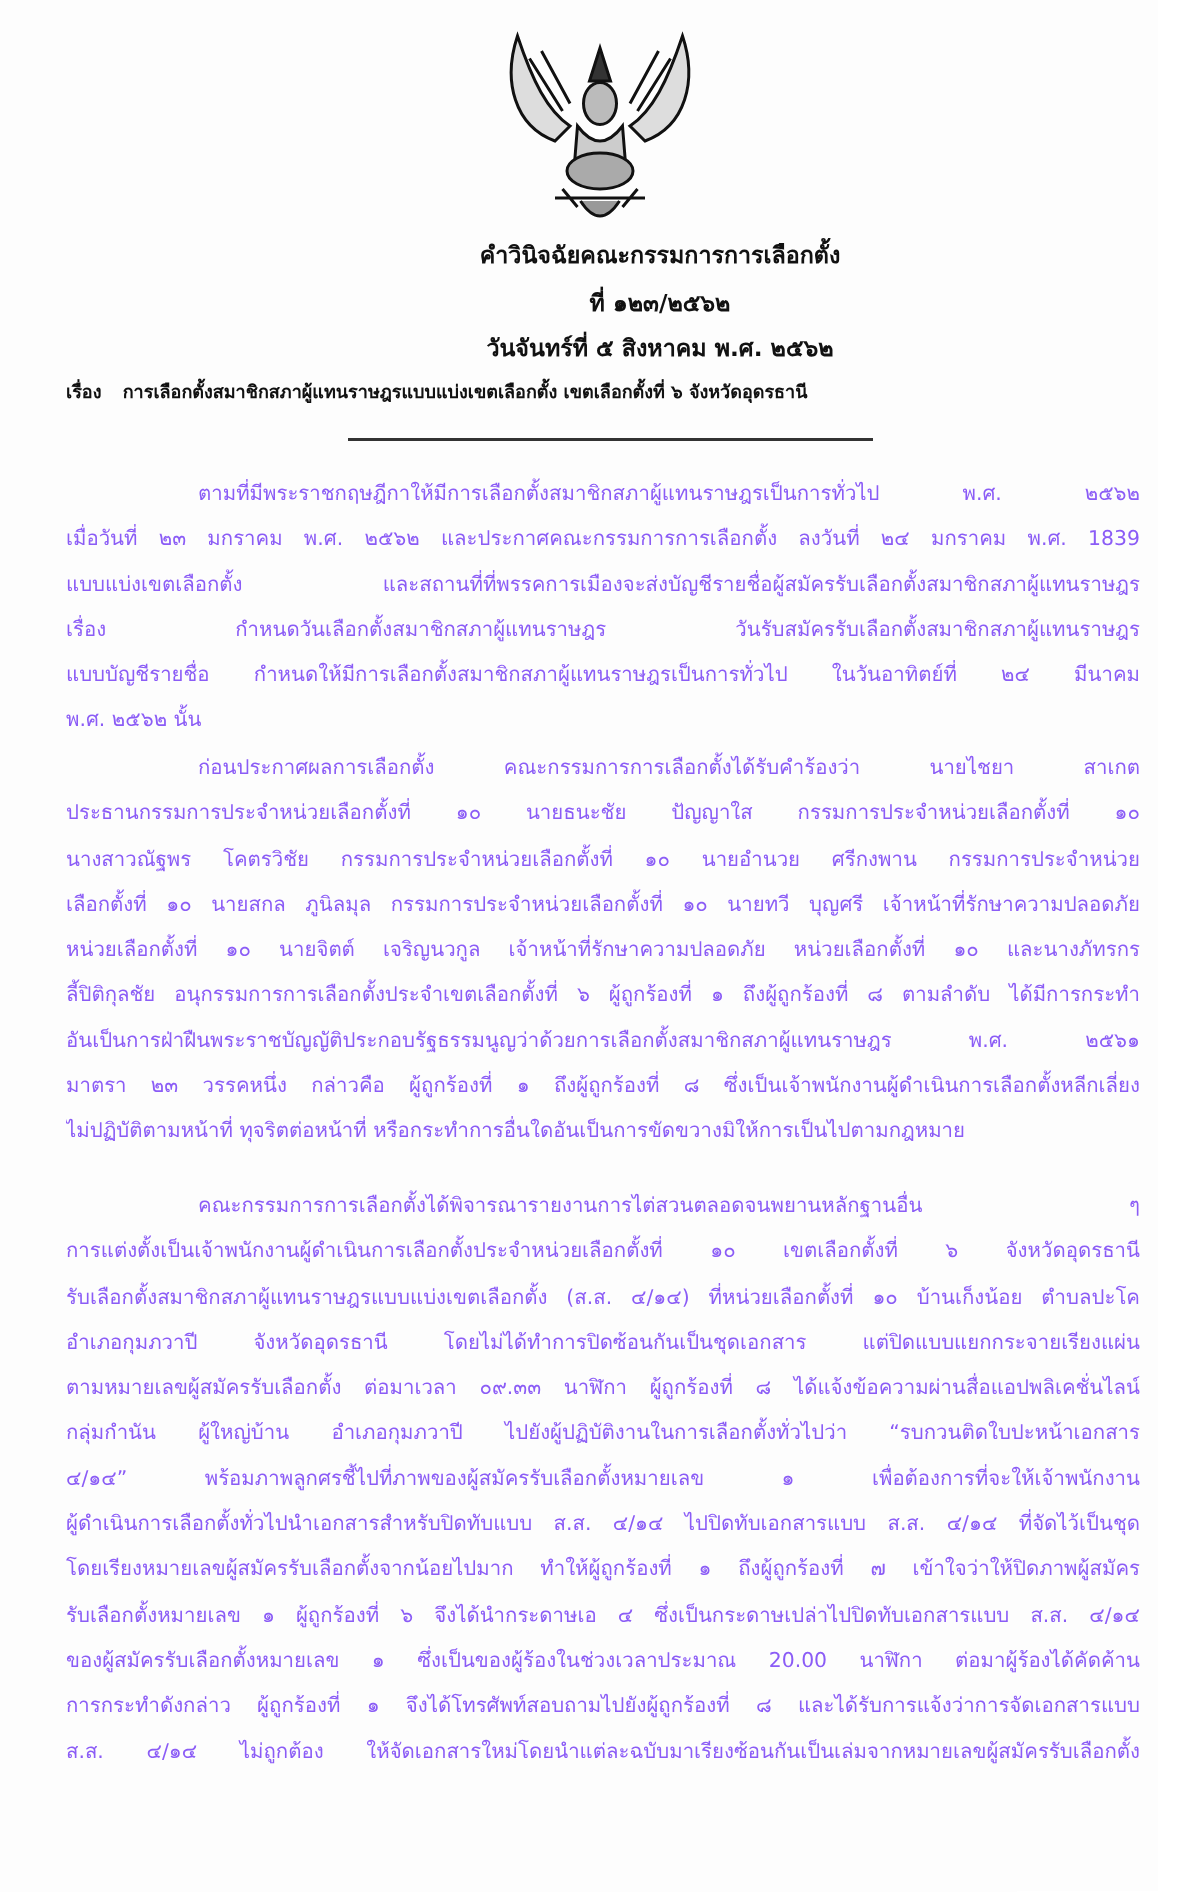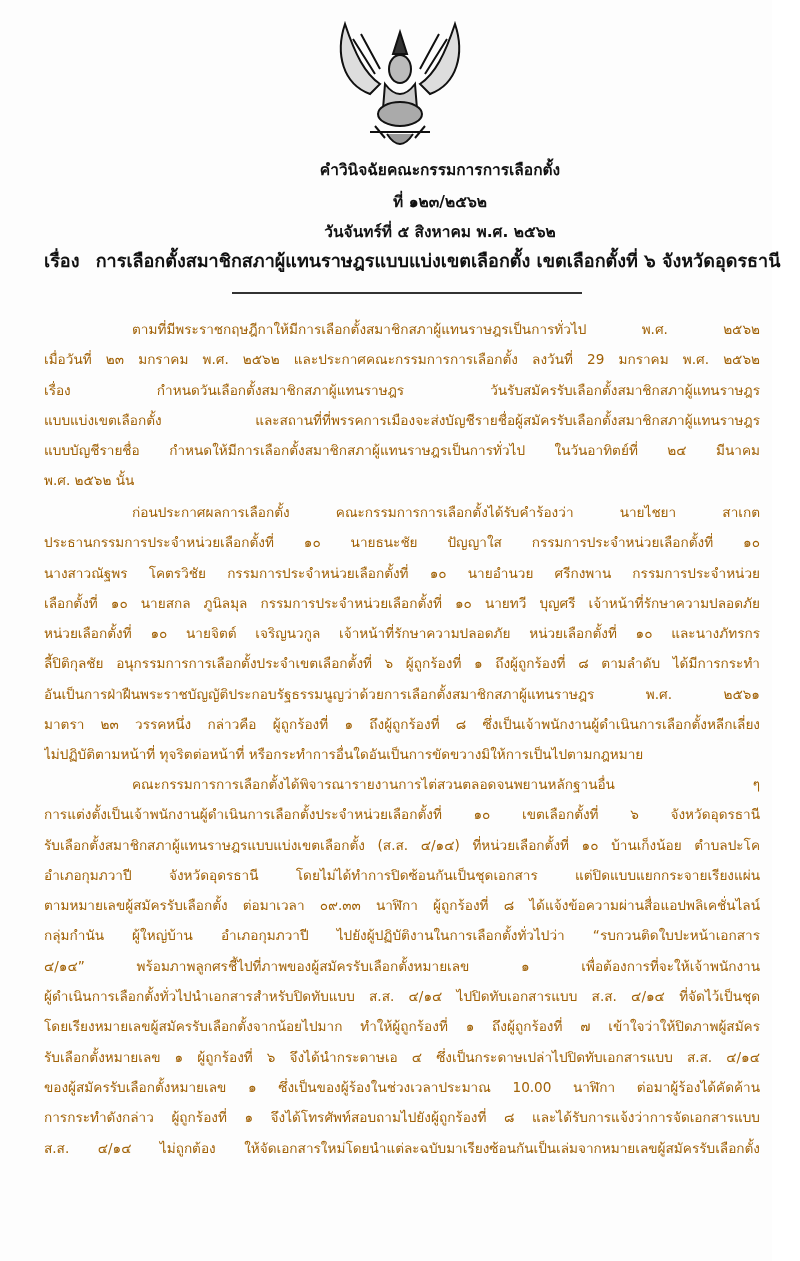--- a/index.html
+++ b/index.html
@@ -10,30 +10,30 @@
       position: relative;
       font-family: "DejaVu Sans", "Liberation Sans", sans-serif;
       color: #1a1a1a;
     }
     .page { position: absolute; left: 0; top: 0; width: 772px; height: 1261px; background: #fdfdfd; }
     .emblem { position: absolute; left: 325px; top: 14px; width: 150px; height: 140px; }
     .hdr { position: absolute; left: 0; width: 800px; text-align: center; font-weight: bold; font-size: 15.5px; line-height: 20px; color: #111; }
     .hdr-title { top: 160px; left: 40px; }
     .hdr-no { top: 192px; left: 40px; }
     .hdr-date { top: 222px; left: 40px; }
-    .subject { position: absolute; left: 44px; top: 251px; font-weight: bold; font-size: 18px; line-height: 20px; white-space: nowrap; color: #111; }
+    .subject { position: absolute; left: 44px; top: 251px; font-weight: bold; font-size: 12px; line-height: 20px; white-space: nowrap; color: #111; }
     .subject .lbl { margin-right: 10px; }
     .rule { position: absolute; left: 232px; top: 292px; width: 350px; height: 2px; background: #333; }
-    .body-text { position: absolute; left: 44px; width: 716px; font-size: 13.6px; color: #a16207; }
+    .body-text { position: absolute; left: 44px; width: 716px; font-size: 13.6px; color: #8b5cf6; }
     .line { height: 30.3px; line-height: 30.3px; white-space: nowrap; text-align: justify; text-align-last: justify; overflow: hidden; }
     .line.last { text-align-last: left; }
     .line.indent { padding-left: 88px; }
     .p1 { top: 314px; }
     .p2 { top: 497px; }
-    .p3 { top: 769px; }
+    .p3 { top: 789px; }
   </style>
 </head>
 <body>
 
 <div class="page">
 
   <svg class="emblem" viewBox="0 0 150 140">
     <g fill="none" stroke="#111" stroke-width="2">
       <path d="M20 10 C10 40 18 70 45 80 L55 70 C40 60 30 40 20 10 Z" fill="#ddd"></path>
       <path d="M130 10 C140 40 132 70 105 80 L95 70 C110 60 120 40 130 10 Z" fill="#ddd"></path>
@@ -53,23 +53,23 @@
 
   <div class="subject">
     <span class="lbl">เรื่อง</span>
     <span>การเลือกตั้งสมาชิกสภาผู้แทนราษฎรแบบแบ่งเขตเลือกตั้ง เขตเลือกตั้งที่ ๖ จังหวัดอุดรธานี</span>
   </div>
 
   <div class="rule"></div>
 
   <div class="body-text p1">
     <div class="line indent">ตามที่มีพระราชกฤษฎีกาให้มีการเลือกตั้งสมาชิกสภาผู้แทนราษฎรเป็นการทั่วไป พ.ศ. ๒๕๖๒</div>
-    <div class="line">เมื่อวันที่ ๒๓ มกราคม พ.ศ. ๒๕๖๒ และประกาศคณะกรรมการการเลือกตั้ง ลงวันที่ 29 มกราคม พ.ศ. ๒๕๖๒</div>
+    <div class="line">เมื่อวันที่ ๒๓ มกราคม พ.ศ. ๒๕๖๒ และประกาศคณะกรรมการการเลือกตั้ง ลงวันที่ ๒๔ มกราคม พ.ศ. 1839</div>
+    <div class="line">แบบแบ่งเขตเลือกตั้ง และสถานที่ที่พรรคการเมืองจะส่งบัญชีรายชื่อผู้สมัครรับเลือกตั้งสมาชิกสภาผู้แทนราษฎร</div>
     <div class="line">เรื่อง กำหนดวันเลือกตั้งสมาชิกสภาผู้แทนราษฎร วันรับสมัครรับเลือกตั้งสมาชิกสภาผู้แทนราษฎร</div>
-    <div class="line">แบบแบ่งเขตเลือกตั้ง และสถานที่ที่พรรคการเมืองจะส่งบัญชีรายชื่อผู้สมัครรับเลือกตั้งสมาชิกสภาผู้แทนราษฎร</div>
     <div class="line">แบบบัญชีรายชื่อ กำหนดให้มีการเลือกตั้งสมาชิกสภาผู้แทนราษฎรเป็นการทั่วไป ในวันอาทิตย์ที่ ๒๔ มีนาคม</div>
     <div class="line last">พ.ศ. ๒๕๖๒ นั้น</div>
   </div>
 
   <div class="body-text p2">
     <div class="line indent">ก่อนประกาศผลการเลือกตั้ง คณะกรรมการการเลือกตั้งได้รับคำร้องว่า นายไชยา สาเกต</div>
     <div class="line">ประธานกรรมการประจำหน่วยเลือกตั้งที่ ๑๐ นายธนะชัย ปัญญาใส กรรมการประจำหน่วยเลือกตั้งที่ ๑๐</div>
     <div class="line">นางสาวณัฐพร โคตรวิชัย กรรมการประจำหน่วยเลือกตั้งที่ ๑๐ นายอำนวย ศรีกงพาน กรรมการประจำหน่วย</div>
     <div class="line">เลือกตั้งที่ ๑๐ นายสกล ภูนิลมุล กรรมการประจำหน่วยเลือกตั้งที่ ๑๐ นายทวี บุญศรี เจ้าหน้าที่รักษาความปลอดภัย</div>
     <div class="line">หน่วยเลือกตั้งที่ ๑๐ นายจิตต์ เจริญนวกูล เจ้าหน้าที่รักษาความปลอดภัย หน่วยเลือกตั้งที่ ๑๐ และนางภัทรกร</div>
@@ -83,18 +83,18 @@
     <div class="line indent">คณะกรรมการการเลือกตั้งได้พิจารณารายงานการไต่สวนตลอดจนพยานหลักฐานอื่น ๆ</div>
     <div class="line">การแต่งตั้งเป็นเจ้าพนักงานผู้ดำเนินการเลือกตั้งประจำหน่วยเลือกตั้งที่ ๑๐ เขตเลือกตั้งที่ ๖ จังหวัดอุดรธานี</div>
     <div class="line">รับเลือกตั้งสมาชิกสภาผู้แทนราษฎรแบบแบ่งเขตเลือกตั้ง (ส.ส. ๔/๑๔) ที่หน่วยเลือกตั้งที่ ๑๐ บ้านเก็งน้อย ตำบลปะโค</div>
     <div class="line">อำเภอกุมภวาปี จังหวัดอุดรธานี โดยไม่ได้ทำการปิดซ้อนกันเป็นชุดเอกสาร แต่ปิดแบบแยกกระจายเรียงแผ่น</div>
     <div class="line">ตามหมายเลขผู้สมัครรับเลือกตั้ง ต่อมาเวลา ๐๙.๓๓ นาฬิกา ผู้ถูกร้องที่ ๘ ได้แจ้งข้อความผ่านสื่อแอปพลิเคชั่นไลน์</div>
     <div class="line">กลุ่มกำนัน ผู้ใหญ่บ้าน อำเภอกุมภวาปี ไปยังผู้ปฏิบัติงานในการเลือกตั้งทั่วไปว่า “รบกวนติดใบปะหน้าเอกสาร</div>
     <div class="line">๔/๑๔” พร้อมภาพลูกศรชี้ไปที่ภาพของผู้สมัครรับเลือกตั้งหมายเลข ๑ เพื่อต้องการที่จะให้เจ้าพนักงาน</div>
     <div class="line">ผู้ดำเนินการเลือกตั้งทั่วไปนำเอกสารสำหรับปิดทับแบบ ส.ส. ๔/๑๔ ไปปิดทับเอกสารแบบ ส.ส. ๔/๑๔ ที่จัดไว้เป็นชุด</div>
     <div class="line">โดยเรียงหมายเลขผู้สมัครรับเลือกตั้งจากน้อยไปมาก ทำให้ผู้ถูกร้องที่ ๑ ถึงผู้ถูกร้องที่ ๗ เข้าใจว่าให้ปิดภาพผู้สมัคร</div>
     <div class="line">รับเลือกตั้งหมายเลข ๑ ผู้ถูกร้องที่ ๖ จึงได้นำกระดาษเอ ๔ ซึ่งเป็นกระดาษเปล่าไปปิดทับเอกสารแบบ ส.ส. ๔/๑๔</div>
-    <div class="line">ของผู้สมัครรับเลือกตั้งหมายเลข ๑ ซึ่งเป็นของผู้ร้องในช่วงเวลาประมาณ 10.00 นาฬิกา ต่อมาผู้ร้องได้คัดค้าน</div>
+    <div class="line">ของผู้สมัครรับเลือกตั้งหมายเลข ๑ ซึ่งเป็นของผู้ร้องในช่วงเวลาประมาณ 20.00 นาฬิกา ต่อมาผู้ร้องได้คัดค้าน</div>
     <div class="line">การกระทำดังกล่าว ผู้ถูกร้องที่ ๑ จึงได้โทรศัพท์สอบถามไปยังผู้ถูกร้องที่ ๘ และได้รับการแจ้งว่าการจัดเอกสารแบบ</div>
     <div class="line">ส.ส. ๔/๑๔ ไม่ถูกต้อง ให้จัดเอกสารใหม่โดยนำแต่ละฉบับมาเรียงซ้อนกันเป็นเล่มจากหมายเลขผู้สมัครรับเลือกตั้ง</div>
   </div>
 
 </div>
 
 </body></html>

